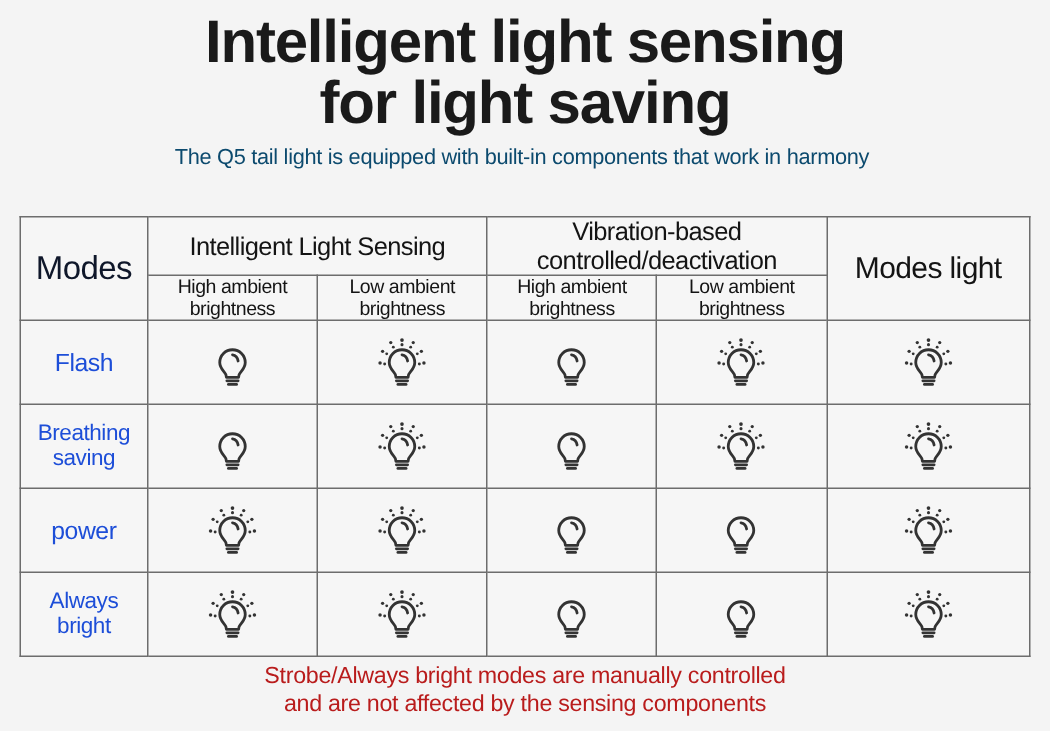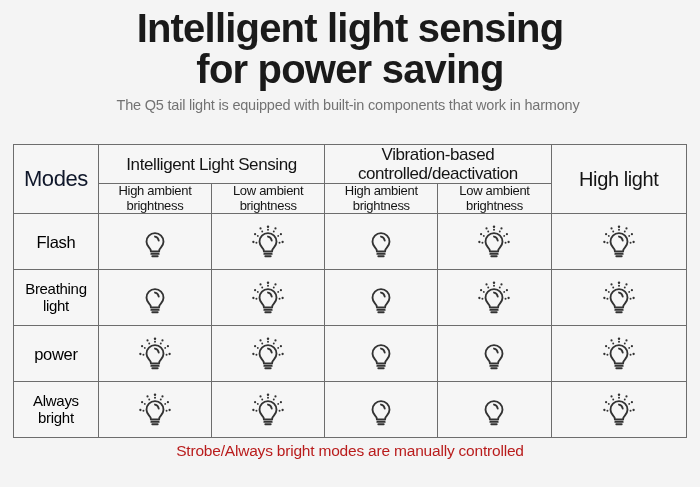--- a/index.html
+++ b/index.html
@@ -29,21 +29,21 @@
     color: #1a1a1a;
     margin: 0;
     padding: 0 10px;
   }
   .title-line {
     display: block;
   }
   .subtitle {
     font-size: 14.5px;
     line-height: 1.25;
-    color: #737373;
+    color: #0c4a6e;
     margin: 6px 4px 0 0;
     padding: 0 14px;
     letter-spacing: -0.2px;
   }
   .subtitle-line { display: block; }
 
   
   .table-wrap {
     position: absolute;
     left: 13px;
@@ -95,21 +95,21 @@
     font-weight: normal;
     line-height: 1.13;
     letter-spacing: -0.3px;
     color: #141414;
     padding: 3px 2px;
   }
   td.mode-name {
     font-size: 16.5px;
     line-height: 1.1;
     letter-spacing: -0.3px;
-    color: #000000;
+    color: #1d4ed8;
   }
   td.mode-name.small {
     font-size: 15px;
   }
   td.cell-icon {
     height: 53px;
   }
 
   
   .bulb {
@@ -143,21 +143,21 @@
     letter-spacing: -0.2px;
   }
   .footnote-line { display: block; }
 </style>
 </head>
 <body>
 
 <div class="header">
   <h1 class="title">
     <span class="title-line">Intelligent light sensing</span>
-    <span class="title-line">for power saving</span>
+    <span class="title-line">for light saving</span>
   </h1>
   <p class="subtitle">
     <span class="subtitle-line">The Q5 tail light is equipped with built-in components that work in harmony</span>
   </p>
 </div>
 
 <div class="table-wrap">
   <table class="matrix">
     <colgroup>
       <col class="col-modes">
@@ -165,21 +165,21 @@
         <col class="col-data">
       <col class="col-data">
         <col class="col-data">
         <col class="col-brake">
     </colgroup>
     <thead>
       <tr>
         <th class="modes-head" rowspan="2">Modes</th>
         <th class="group-head" colspan="2">Intelligent Light Sensing</th>
         <th class="group-head" colspan="2">Vibration-based controlled/deactivation</th>
-        <th class="brake-head" rowspan="2">High light</th>
+        <th class="brake-head" rowspan="2">Modes light</th>
       </tr>
       <tr>
         <th class="sub-head">High ambient brightness</th>
         <th class="sub-head">Low ambient brightness</th>
         <th class="sub-head">High ambient brightness</th>
         <th class="sub-head">Low ambient brightness</th>
       </tr>
     </thead>
     <tbody id="matrix-body">
         <tr>
@@ -251,21 +251,21 @@
                 <circle class="ray" cx="16" cy="52" r="2.9"></circle>
                 <circle class="ray" cx="93" cy="50" r="3.4"></circle>
                 <circle class="ray" cx="84" cy="52" r="2.9"></circle>
                 <path class="stroke" d="M50 24 C36 24 25 35 25 49 C25 58 30 63 34 68 C37 71 38 74 38 78 L62 78 C62 74 63 71 66 68 C70 63 75 58 75 49 C75 35 64 24 50 24 Z"></path>
                 <path class="stroke" d="M50 34 C56 35 60 40 61 46"></path>
                 <path class="stroke" d="M39 85 L61 85"></path>
                 <path class="stroke" d="M42 92 L58 92"></path>
               </svg></span></td>
         </tr>
         <tr>
-          <td class="mode-name small">Breathing light</td>
+          <td class="mode-name small">Breathing saving</td>
           <td class="cell-icon"><span class="bulb"><svg viewBox="0 0 100 100" preserveAspectRatio="xMidYMid meet">
                 <path class="stroke" d="M50 24 C36 24 25 35 25 49 C25 58 30 63 34 68 C37 71 38 74 38 78 L62 78 C62 74 63 71 66 68 C70 63 75 58 75 49 C75 35 64 24 50 24 Z"></path>
                 <path class="stroke" d="M50 34 C56 35 60 40 61 46"></path>
                 <path class="stroke" d="M39 85 L61 85"></path>
                 <path class="stroke" d="M42 92 L58 92"></path>
               </svg></span></td>
           <td class="cell-icon"><span class="bulb"><svg viewBox="0 0 100 100" preserveAspectRatio="xMidYMid meet">
                 <circle class="ray" cx="50" cy="5" r="3.6"></circle>
                 <circle class="ray" cx="50" cy="14" r="3"></circle>
                 <circle class="ray" cx="28" cy="10" r="3.2"></circle>
@@ -481,13 +481,14 @@
                 <path class="stroke" d="M39 85 L61 85"></path>
                 <path class="stroke" d="M42 92 L58 92"></path>
               </svg></span></td>
         </tr>
       </tbody>
   </table>
 </div>
 
 <div class="footnote">
   <span class="footnote-line">Strobe/Always bright modes are manually controlled</span>
+  <span class="footnote-line">and are not affected by the sensing components</span>
 </div>
 
 </body></html>

